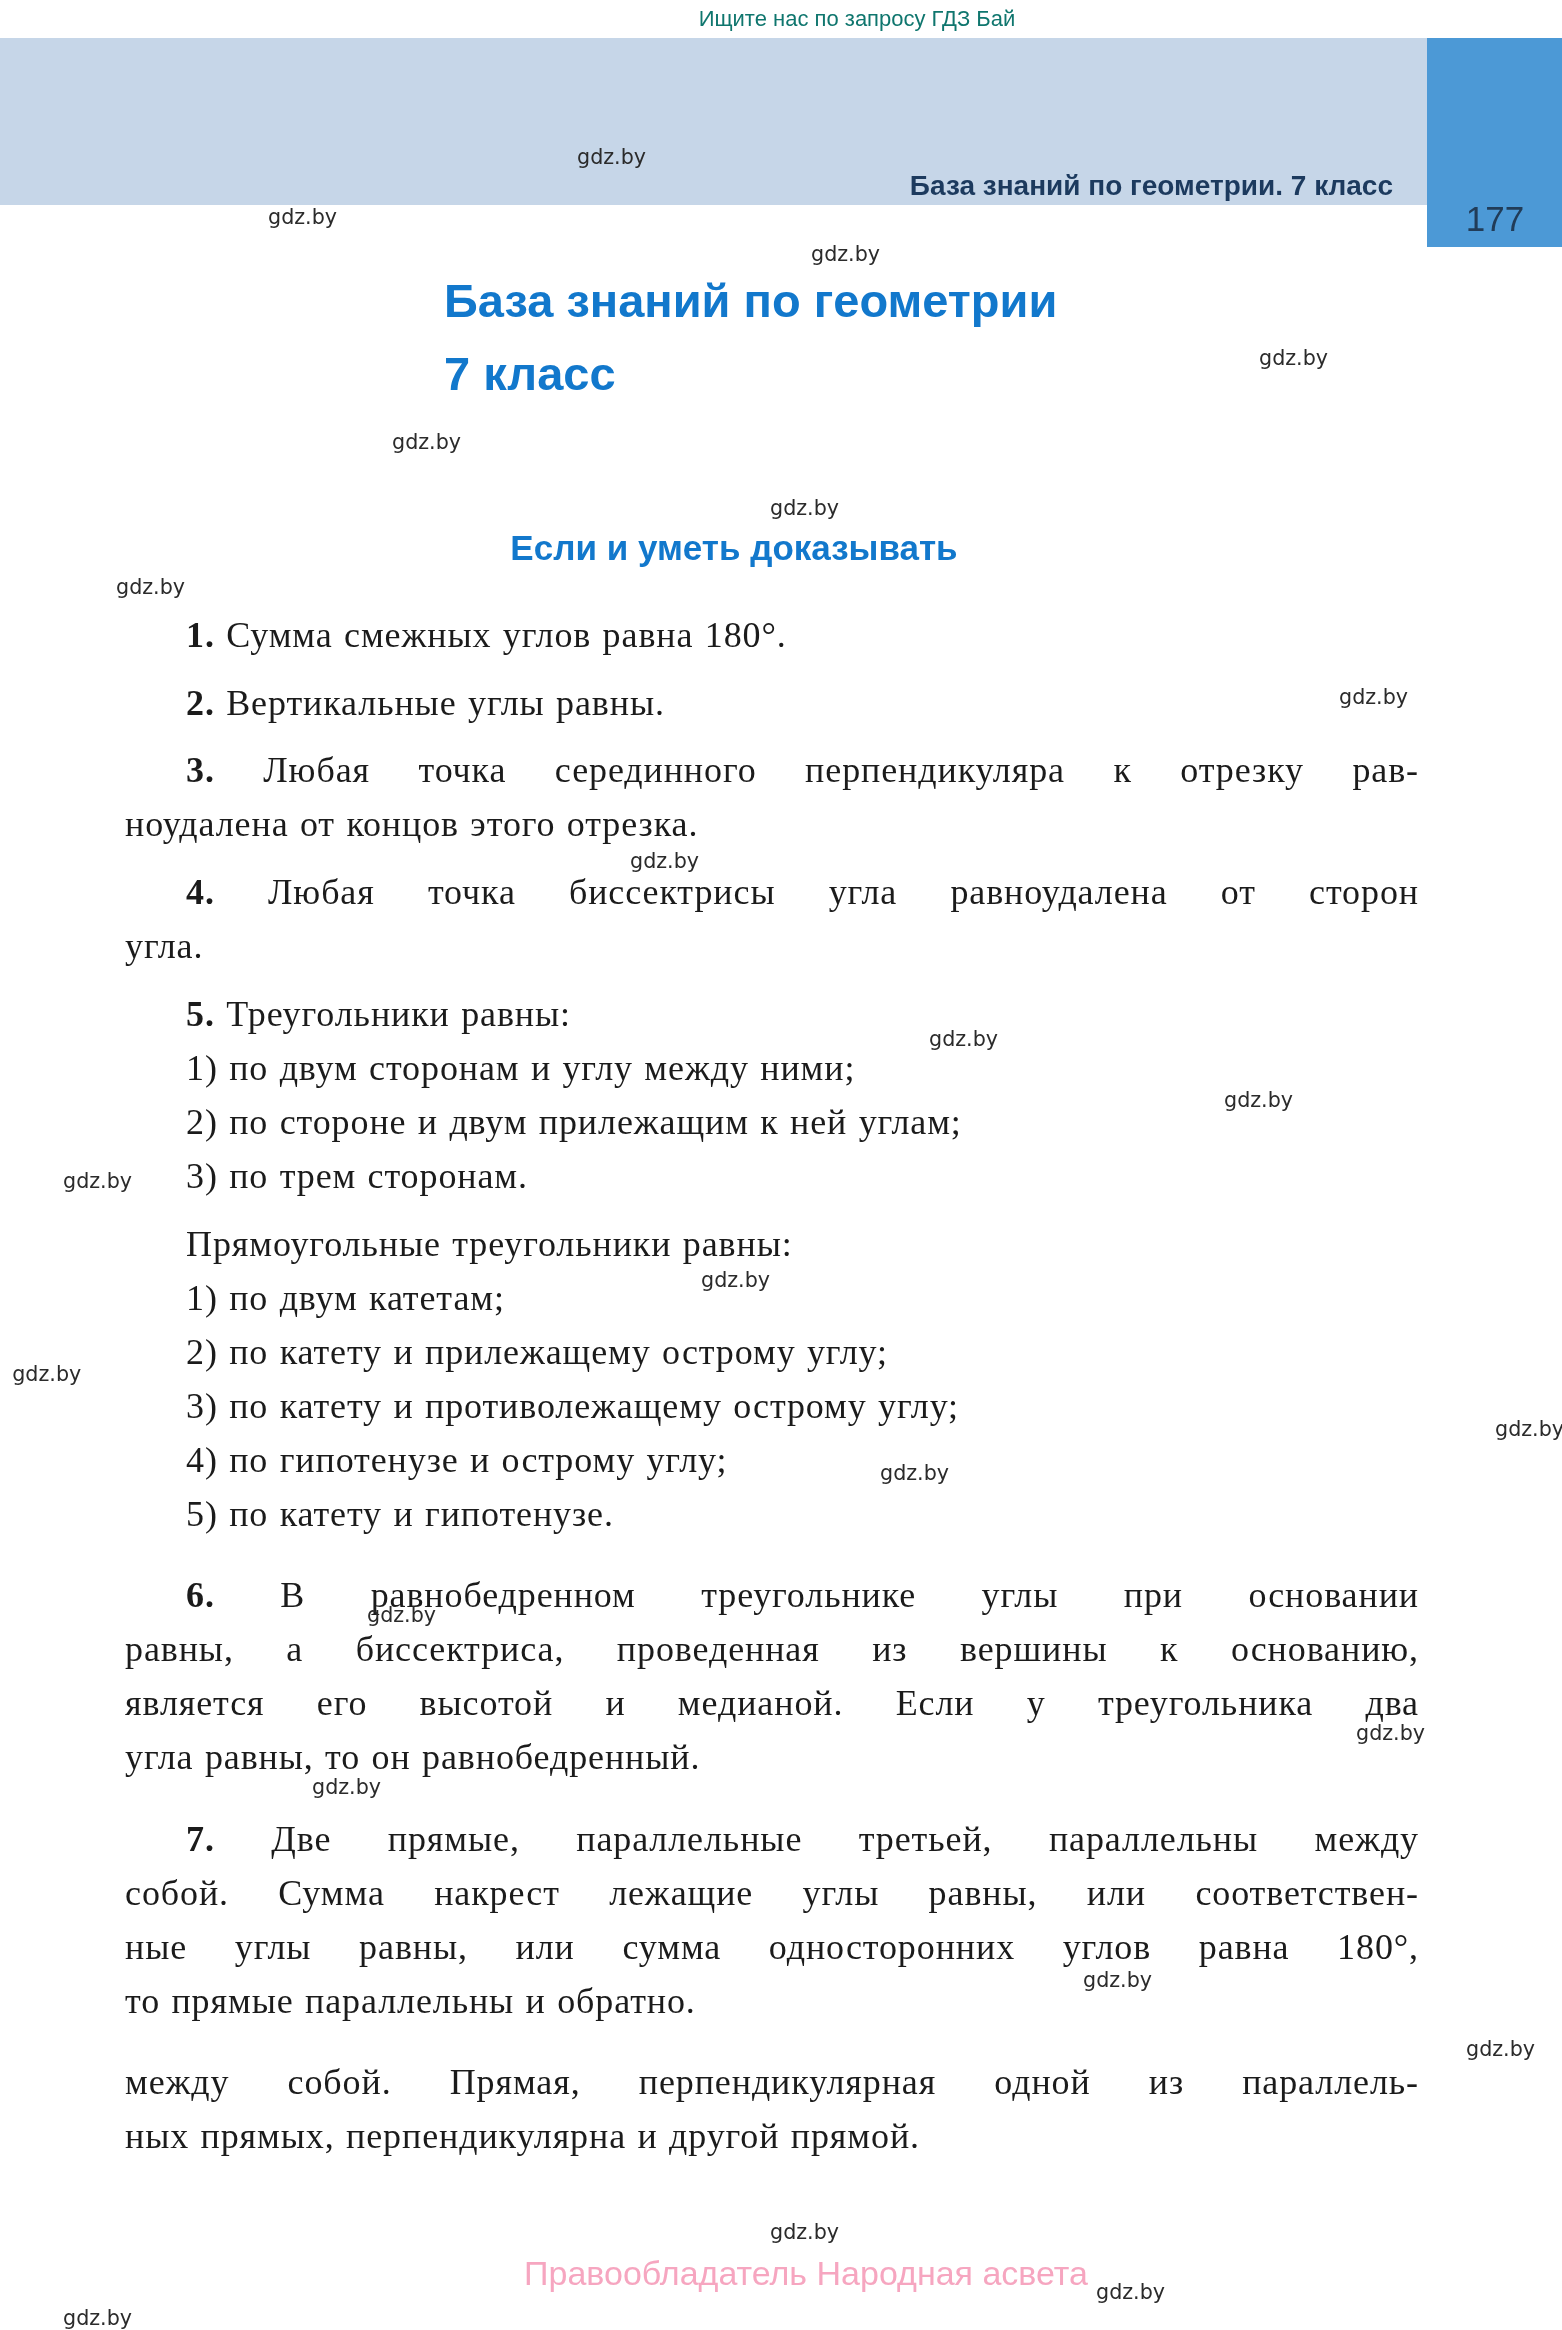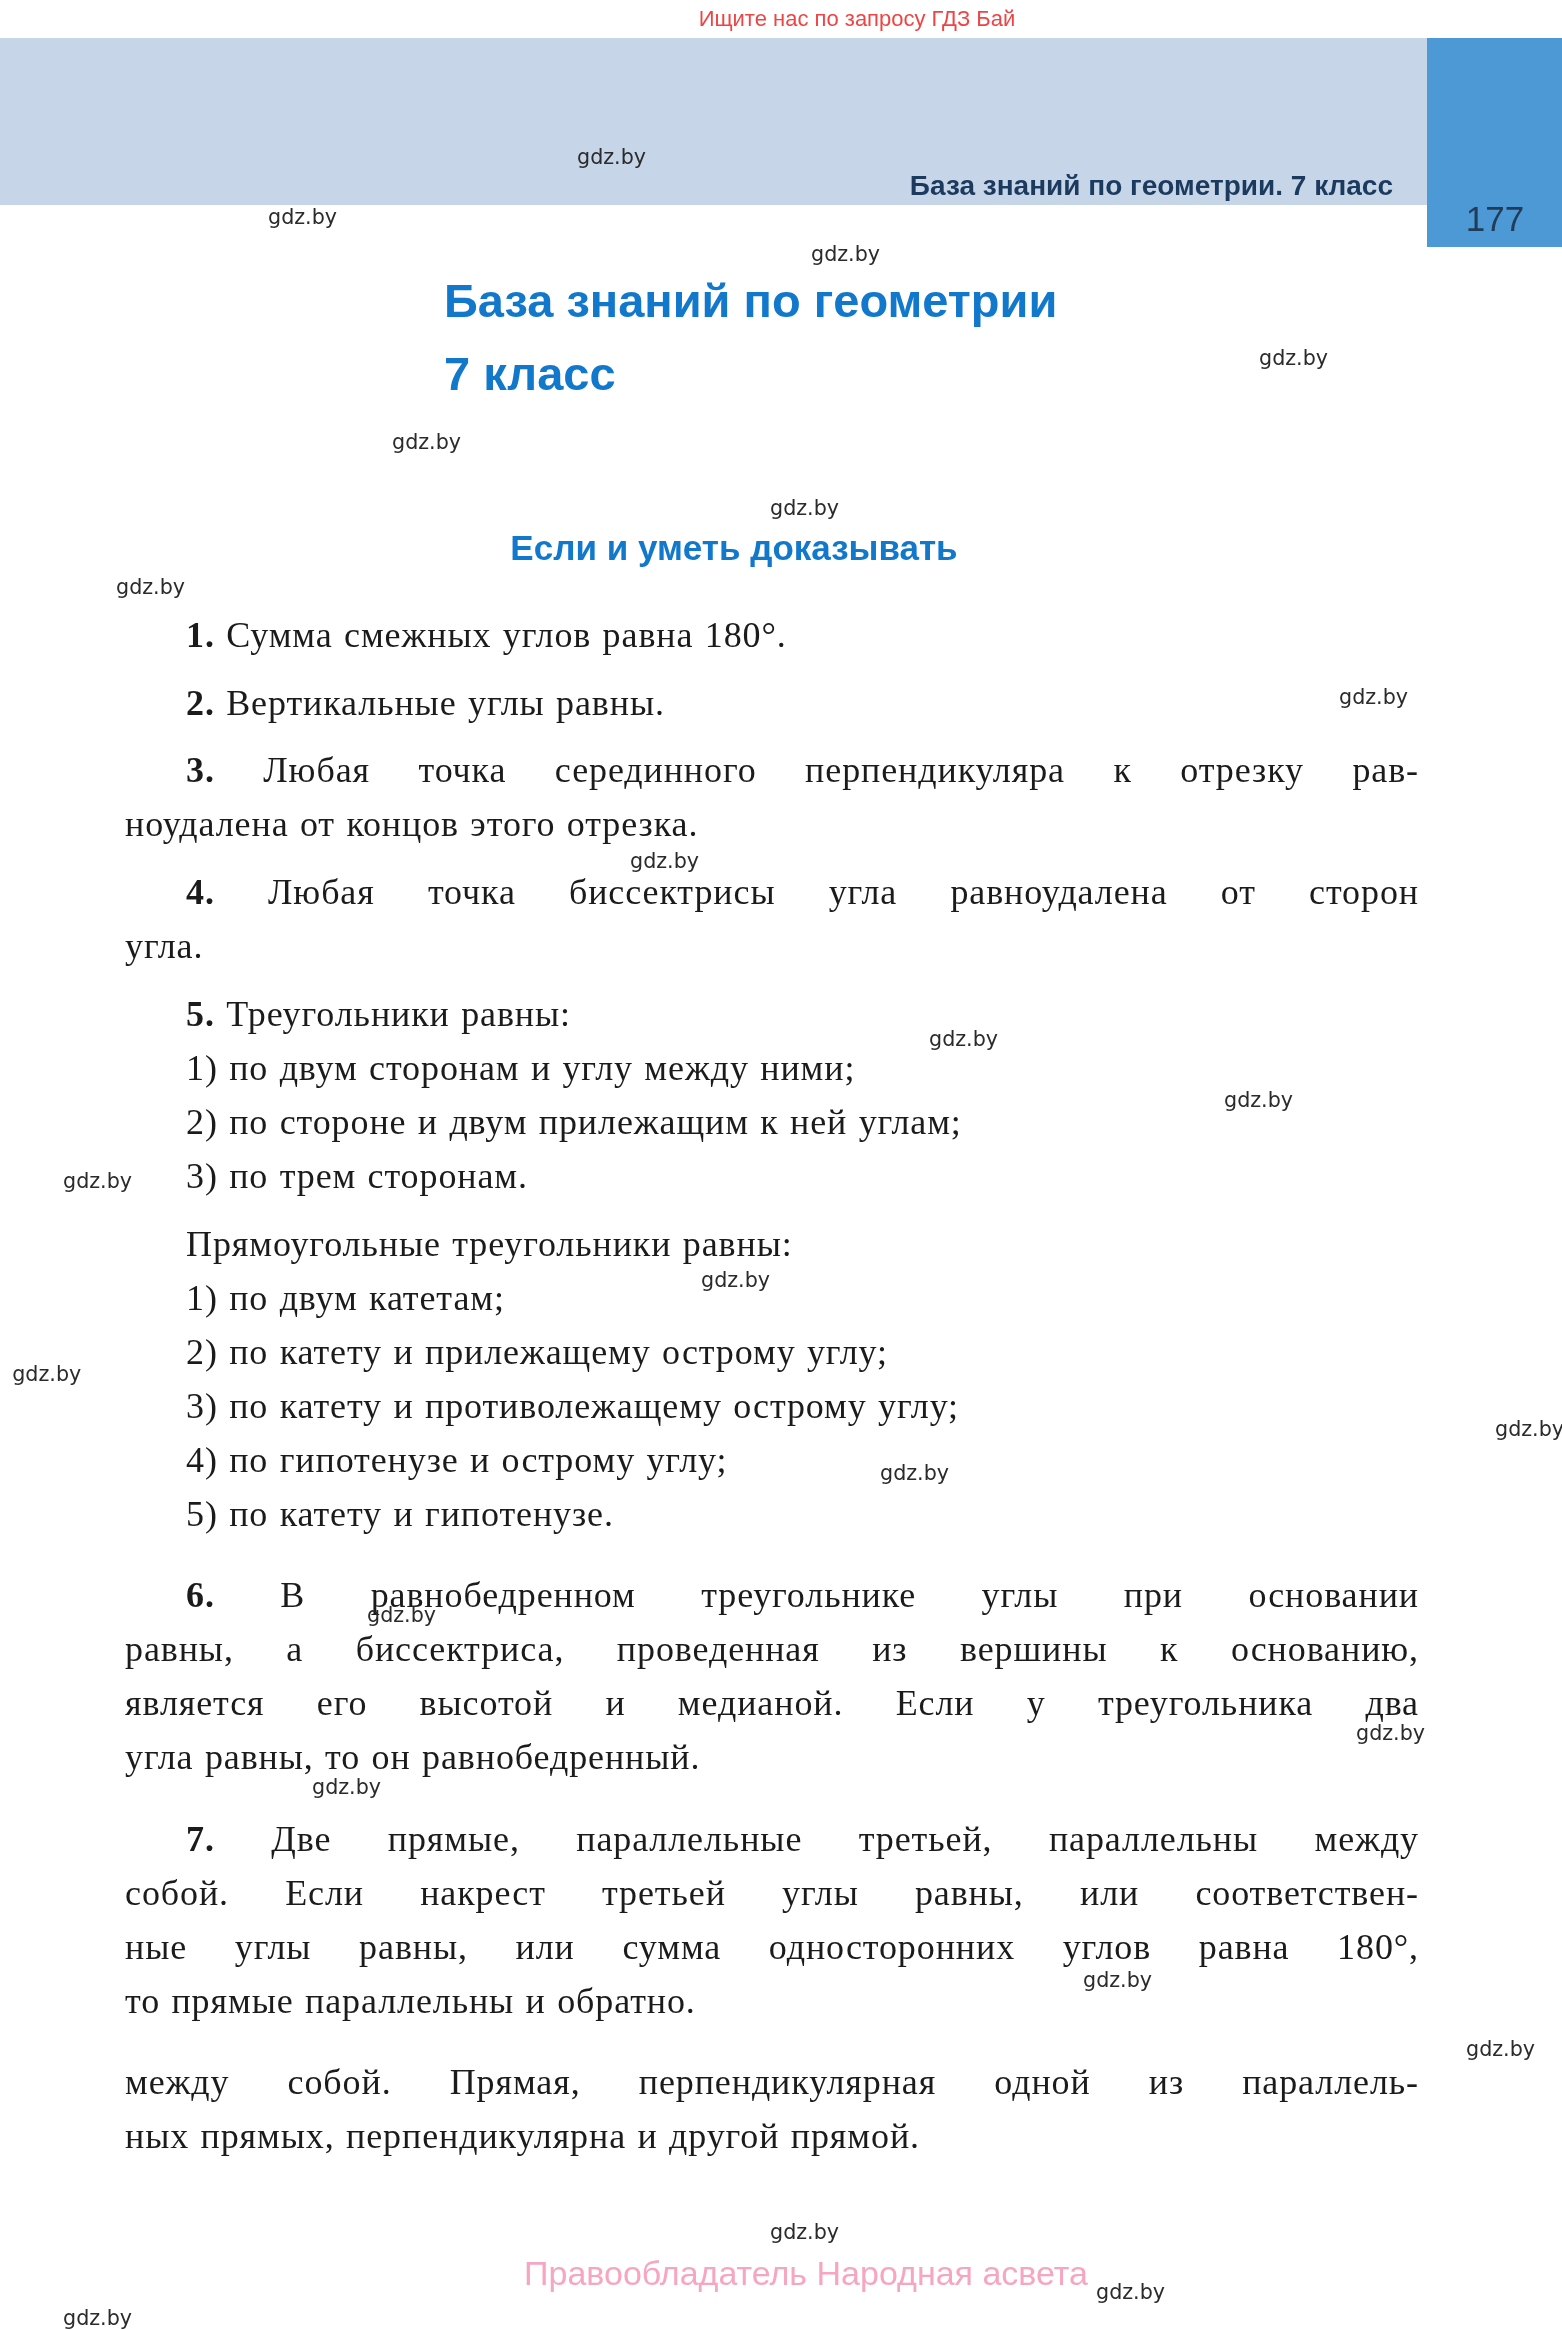--- a/index.html
+++ b/index.html
@@ -12,21 +12,21 @@
     overflow: hidden;
     font-family: "Liberation Serif", serif;
   }
   .top-notice {
     position: absolute;
     top: 6.1px;
     left: 857px;
     transform: translateX(-50%);
     font-family: "Liberation Sans", sans-serif;
     font-size: 22px;
-    color: #ef4444;
+    color: #0f766e;
     white-space: nowrap;
   }
   .band {
     position: absolute;
     left: 0;
     top: 38px;
     width: 100%;
     height: 167px;
     background: #c6d6e8;
   }
@@ -195,21 +195,21 @@
         <div class="tline first">5) по катету и гипотенузе.</div>
       </div>
       <div class="para sp-lg">
         <div class="tline first just"><b>6.</b> В равнобедренном треугольнике углы при основании</div>
         <div class="tline just">равны, а биссектриса, проведенная из вершины к основанию,</div>
         <div class="tline just">является его высотой и медианой. Если у треугольника два</div>
         <div class="tline">угла равны, то он равнобедренный.</div>
       </div>
       <div class="para sp-lg">
         <div class="tline first just"><b>7.</b> Две прямые, параллельные третьей, параллельны между</div>
-        <div class="tline just">собой. Если накрест третьей углы равны, или соответствен-</div>
+        <div class="tline just">собой. Сумма накрест лежащие углы равны, или соответствен-</div>
         <div class="tline just">ные углы равны, или сумма односторонних углов равна 180°,</div>
         <div class="tline">то прямые параллельны и обратно.</div>
       </div>
       <div class="para sp-lg">
         <div class="tline just">между собой. Прямая, перпендикулярная одной из параллель-</div>
         <div class="tline">ных прямых, перпендикулярна и другой прямой.</div>
       </div>
     </div>
 
   <div class="footer-copyright">Правообладатель Народная асвета</div>

